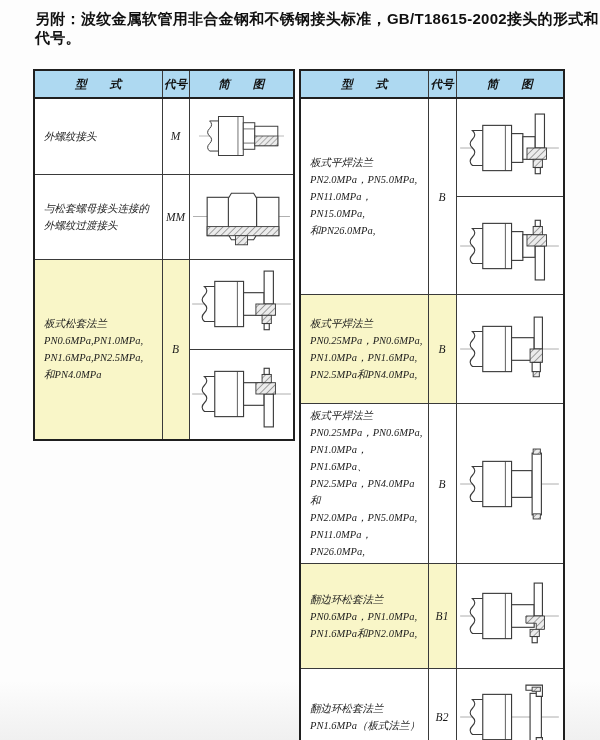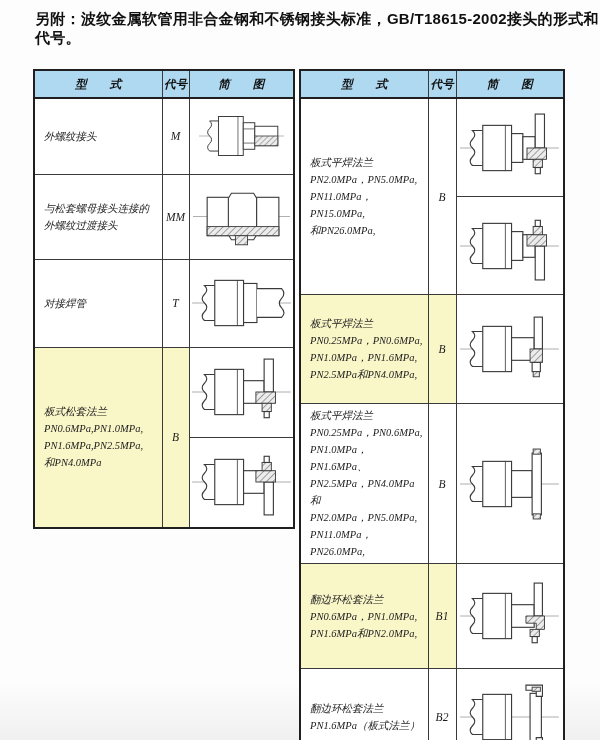--- a/index.html
+++ b/index.html
@@ -116,42 +116,20 @@
                       <rect width="4.5" height="4.5" fill="#ececec"></rect>
                       <line x1="0" y1="0" x2="0" y2="4.5" stroke="#555" stroke-width="1"></line>
                     </pattern>
                   </defs>
                   <line x1="2" y1="35" x2="98" y2="35" stroke="#8f8f8f" stroke-width="0.7"></line>
                   <rect x="16" y="16" width="24" height="38" fill="#fff" stroke="#3a3a3a" stroke-width="1.1"></rect>
                   <path d="M40 12 h22 l3 5 v36 l-3 5 h-22 l-3 -5 v-36 z" fill="#fff" stroke="#3a3a3a" stroke-width="1.1"></path>
                   <rect x="65" y="16" width="22" height="38" fill="#fff" stroke="#3a3a3a" stroke-width="1.1"></rect>
                   <rect x="16" y="45" width="71" height="9" fill="url(#h3)" stroke="#3a3a3a" stroke-width="0.9"></rect>
                   <rect x="44" y="54" width="12" height="9" fill="url(#h3)" stroke="#3a3a3a" stroke-width="0.9"></rect>
-                </svg>
-              </div>
-            </td>
-          </tr>
-          <tr style="height: 88px;">
-            <td class="type-cell">对接焊管</td>
-            <td class="code-cell">T</td>
-            <td class="diagram-cell">
-              <div class="diag">
-                <svg width="103" height="72" viewBox="0 0 100 70">
-                  <defs>
-                    <pattern id="h5" width="4.5" height="4.5" patternUnits="userSpaceOnUse" patternTransform="rotate(45)">
-                      <rect width="4.5" height="4.5" fill="#ececec"></rect>
-                      <line x1="0" y1="0" x2="0" y2="4.5" stroke="#555" stroke-width="1"></line>
-                    </pattern>
-                  </defs>
-                  <line x1="2" y1="35" x2="98" y2="35" stroke="#8f8f8f" stroke-width="0.7"></line>
-                  <path d="M26 18 H14 q4.5 4 0 8.5 t0 8.5 t0 8.5 t0 8.5 H26" fill="#fff" stroke="#3a3a3a" stroke-width="1.1"></path>
-                  <rect x="24" y="13" width="28" height="44" fill="#fff" stroke="#3a3a3a" stroke-width="1.1"></rect>
-                  <line x1="46" y1="13" x2="46" y2="57" stroke="#3a3a3a" stroke-width="0.8"></line>
-                  <rect x="52" y="16" width="13" height="38" fill="#fff" stroke="#3a3a3a" stroke-width="1.1"></rect>
-                  <path d="M65 21 H89 q4.5 4.7 0 9.4 t0 9.4 t0 9.2 H65" fill="#fff" stroke="#3a3a3a" stroke-width="1.1"></path>
                 </svg>
               </div>
             </td>
           </tr>
           <tr style="height: 180px; margin-top: 32px;">
             <td class="type-cell hl">板式松套法兰
 PN0.6MPa,PN1.0MPa,
 PN1.6MPa,PN2.5MPa,
 和PN4.0MPa</td>
             <td class="code-cell hl">B</td>

